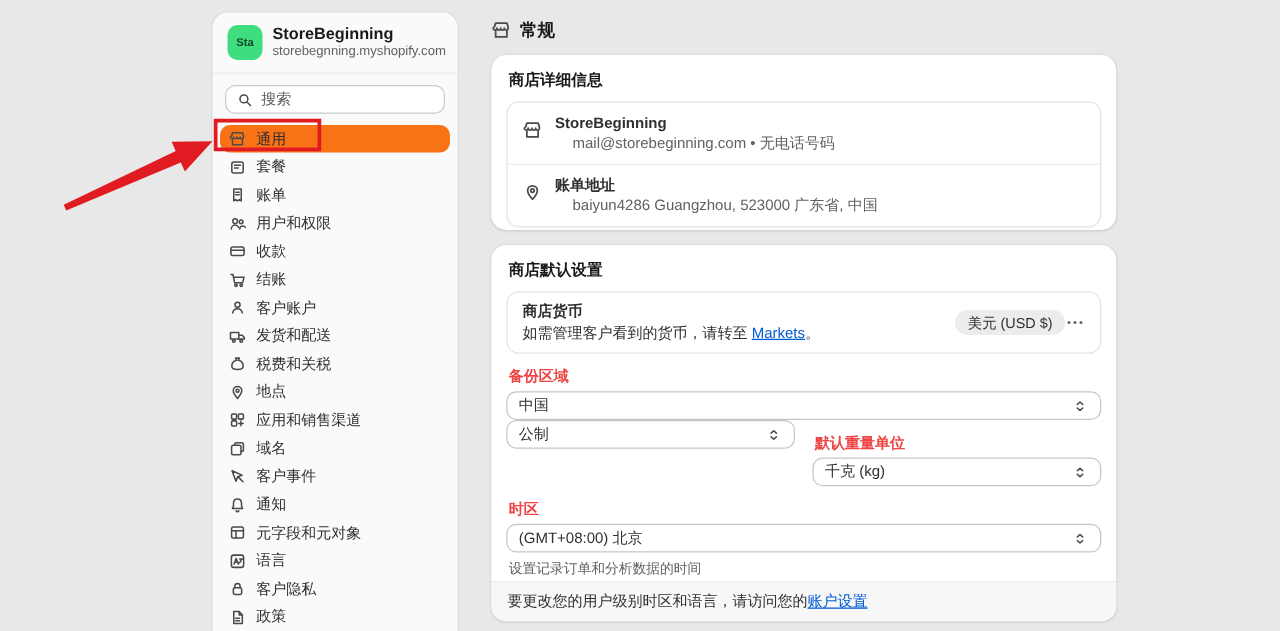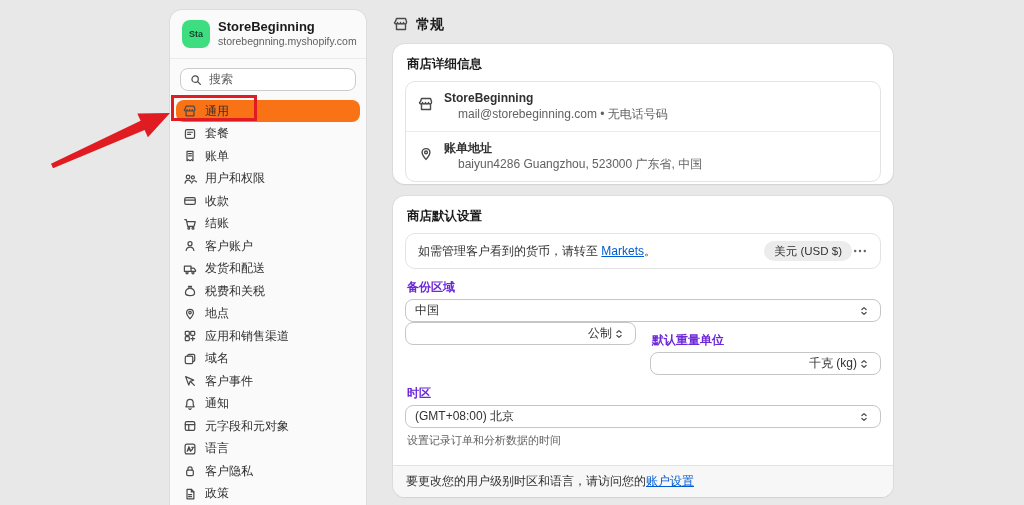--- a/index.html
+++ b/index.html
@@ -64,31 +64,31 @@
     margin:0 12px; border:1px solid #e3e3e3; border-radius:10px;
     padding:7px 12px; display:flex; align-items:center; justify-content:space-between; gap:10px;
   }
   .cb-label { font-size:12px; font-weight:600; color:#303030; line-height:17px; }
   .cb-desc { font-size:12px; color:#303030; line-height:17px; }
   a.link { color:#005bd3; text-decoration:underline; cursor:pointer; }
   .cb-right { display:flex; align-items:center; }
   .badge { background:#ececec; border-radius:10px; padding:2.5px 10px; font-size:11.5px; color:#303030; white-space:nowrap; }
   .dots { width:16px; height:16px; display:inline-flex; cursor:pointer; }
 
-  .field-label { margin:11px 14px 4px; font-size:12px; font-weight:600; color:#6d28d9; line-height:15px; }
+  .field-label { margin:11px 14px 4px; font-size:12px; font-weight:600; color:#ef4444; line-height:15px; }
   .select {
     margin:0 12px; height:23px; background:#fff; border:1px solid #c4c7ca; border-radius:8px;
     display:flex; align-items:center; justify-content:space-between; padding:0 9px; cursor:pointer;
   }
   .select .val { font-size:12px; color:#303030; }
   .helper { margin:5px 14px 0; font-size:11px; color:#616161; }
   .cols { display:flex; gap:14px; margin:0 12px; }
   .col { flex:1; min-width:0; }
   .col .field-label { margin-left:2px; margin-right:2px; }
-  .col .select { margin:0;justify-content:flex-end; }
+  .col .select { margin:0; }
 
   .card-footer {
     position:absolute; left:0; right:0; bottom:0; height:32px;
     background:#f7f7f7; border-top:1px solid #e3e3e3; border-radius:0 0 12px 12px;
     display:flex; align-items:center; padding:0 13px; font-size:12px; color:#303030;
   }
 
   
   .anno-box {
     position:absolute; left:171px; top:95px; width:86px; height:26px;
@@ -332,20 +332,21 @@
         </div>
       </div>
     </div>
   </section>
 
   <section class="card" id="card-defaults">
     <div class="card-title">商店默认设置</div>
 
     <div class="currency-box">
       <div>
+        <div class="cb-label">商店货币</div>
         <div class="cb-desc"><span>如需管理客户看到的货币，请转至 </span><a class="link">Markets</a><span>。</span></div>
       </div>
       <div class="cb-right">
         <span class="badge">美元 (USD $)</span>
         <span class="dots">
             <svg viewBox="0 0 16 16">
               <circle cx="3.2" cy="8" r="1.2" fill="#616161"></circle>
               <circle cx="8" cy="8" r="1.2" fill="#616161"></circle>
               <circle cx="12.8" cy="8" r="1.2" fill="#616161"></circle>
             </svg>

